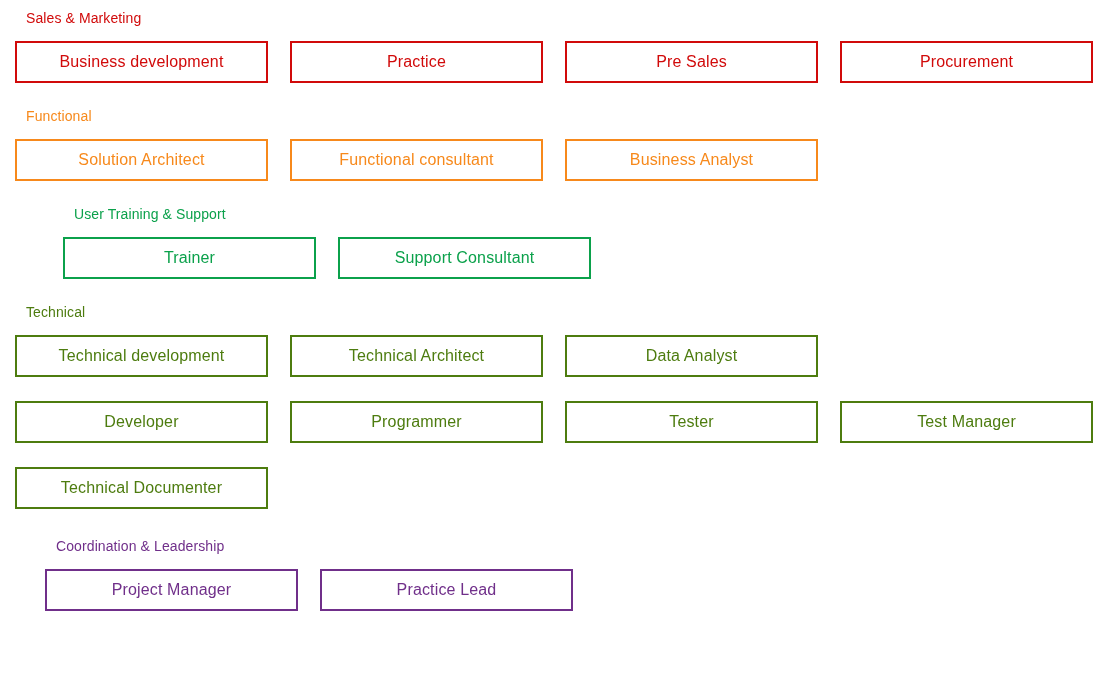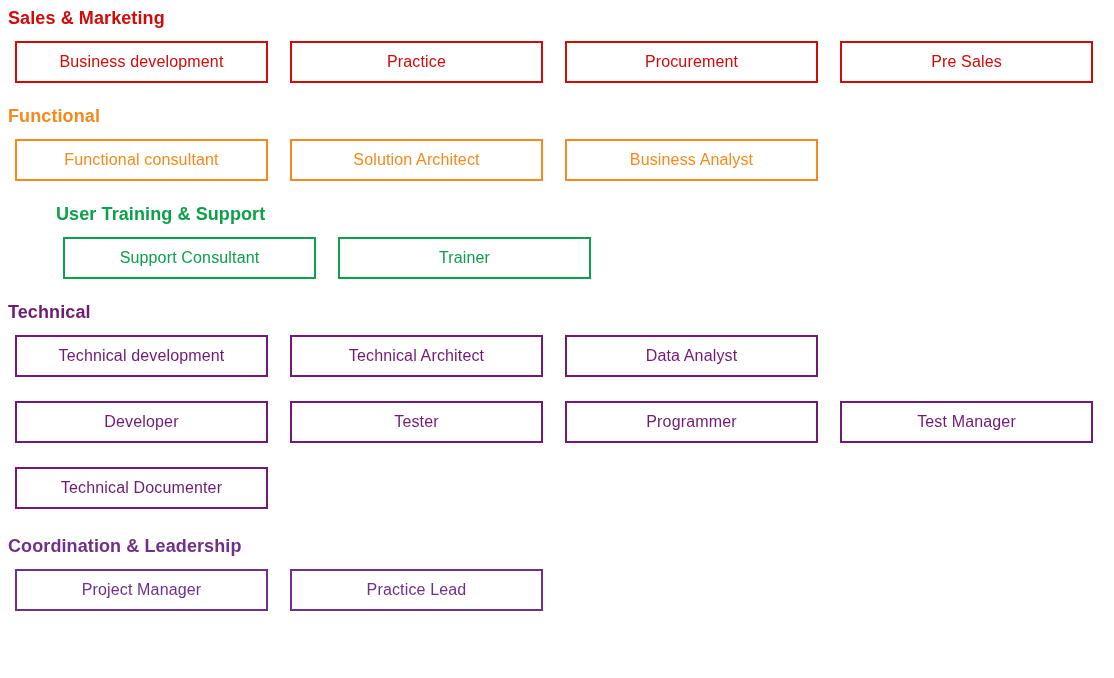--- a/index.html
+++ b/index.html
@@ -19,25 +19,25 @@
     width: 1114px;
     height: 678px;
     box-sizing: border-box;
     padding: 0;
   }
   .section {
     margin: 0;
     padding: 0;
   }
   .section-heading {
-    font-size: 18px;
-    font-weight: 700;
+    font-size: 14px;
+    font-weight: 400;
     line-height: 24px;
     letter-spacing: 0.1px;
-    margin: 0 0 0 8px;
+    margin: 0 0 0 26px;
     padding: 0;
     white-space: nowrap;
   }
   .chip-row {
     display: flex;
     flex-direction: row;
     margin-left: 15px;
     padding: 0;
   }
   .chip {
@@ -64,66 +64,66 @@
   
   .sec-sales      { padding-top: 6px; }
   .sec-sales      .section-heading { margin-bottom: 11px; }
   .sec-functional { padding-top: 21px; }
   .sec-functional .section-heading { margin-bottom: 11px; }
   .sec-training   { padding-top: 21px; padding-left: 48px; }
   .sec-training   .section-heading { margin-bottom: 11px; }
   .sec-technical  { padding-top: 21px; }
   .sec-technical  .section-heading { margin-bottom: 11px; }
   .sec-technical  .chip-row + .chip-row { margin-top: 24px; }
-  .sec-coord      { padding-top: 25px; }
+  .sec-coord      { padding-top: 25px; padding-left: 30px; }
   .sec-coord      .section-heading { margin-bottom: 11px; }
 </style>
 </head>
 <body style="background: rgb(255, 255, 255);">
 
 <div id="board">
 
   <div class="section sec-sales" style="color: rgb(209, 10, 10);">
     <div class="section-heading">Sales &amp; Marketing</div>
     <div class="chip-row">
       <div class="chip">Business development</div>
       <div class="chip">Practice</div>
+      <div class="chip">Pre Sales</div>
       <div class="chip">Procurement</div>
-      <div class="chip">Pre Sales</div>
     </div>
   </div>
 
   <div class="section sec-functional" style="color: rgb(247, 137, 27);">
     <div class="section-heading">Functional</div>
     <div class="chip-row">
+      <div class="chip">Solution Architect</div>
       <div class="chip">Functional consultant</div>
-      <div class="chip">Solution Architect</div>
       <div class="chip">Business Analyst</div>
     </div>
   </div>
 
   <div class="section sec-training" style="color: rgb(11, 161, 75);">
     <div class="section-heading">User Training &amp; Support</div>
     <div class="chip-row">
+      <div class="chip">Trainer</div>
       <div class="chip">Support Consultant</div>
-      <div class="chip">Trainer</div>
     </div>
   </div>
 
-  <div class="section sec-technical" style="color: #701a75;">
+  <div class="section sec-technical" style="color: #4d7c0f;">
     <div class="section-heading">Technical</div>
     <div class="chip-row">
       <div class="chip">Technical development</div>
       <div class="chip">Technical Architect</div>
       <div class="chip">Data Analyst</div>
     </div>
     <div class="chip-row">
       <div class="chip">Developer</div>
+      <div class="chip">Programmer</div>
       <div class="chip">Tester</div>
-      <div class="chip">Programmer</div>
       <div class="chip">Test Manager</div>
     </div>
     <div class="chip-row">
       <div class="chip">Technical Documenter</div>
     </div>
   </div>
 
   <div class="section sec-coord" style="color: rgb(112, 47, 138);">
     <div class="section-heading">Coordination &amp; Leadership</div>
     <div class="chip-row">

